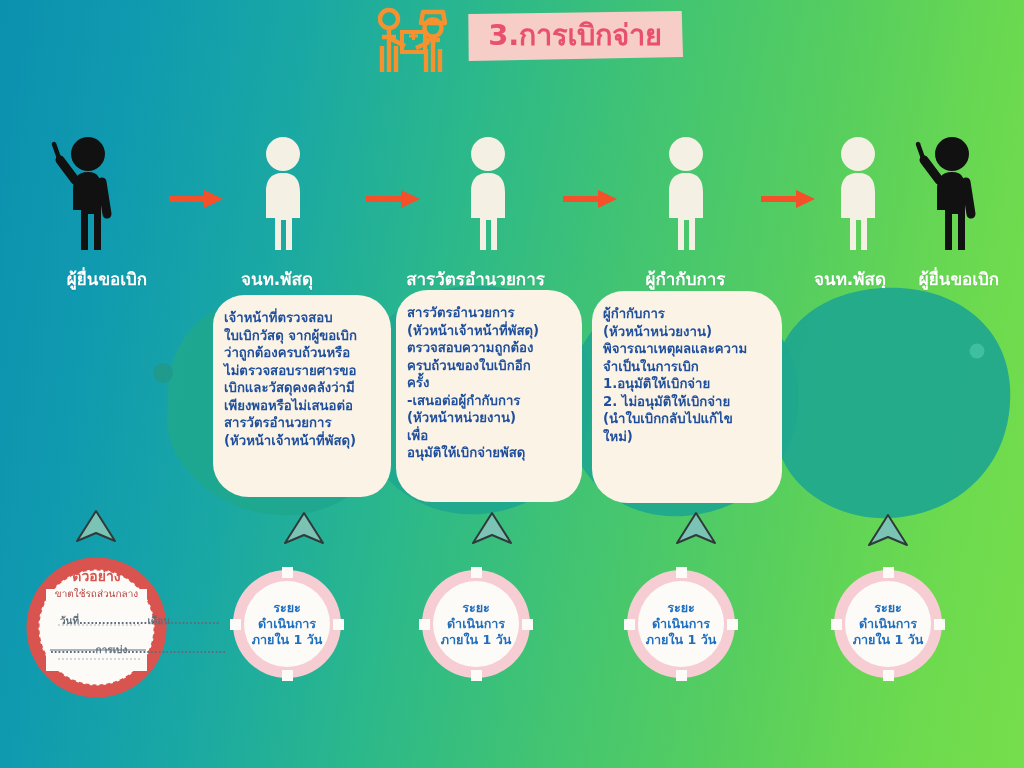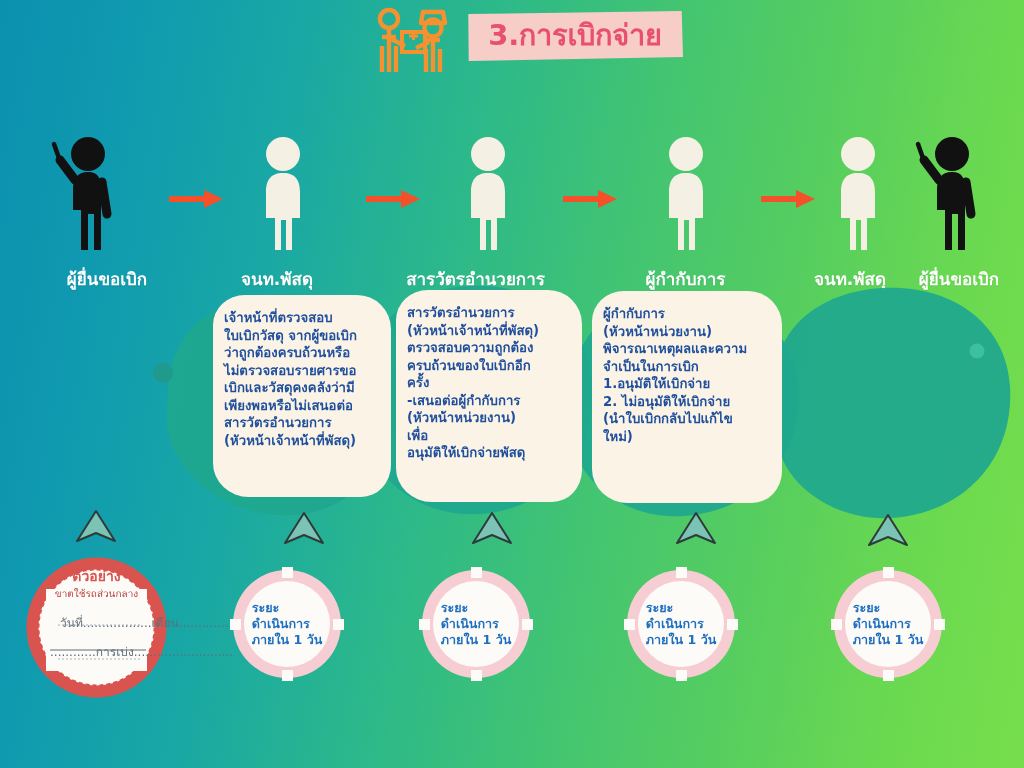--- a/index.html
+++ b/index.html
@@ -141,20 +141,21 @@
     background: #fdfbf7;
     display: flex;
     align-items: center;
     justify-content: center;
   }
   .time-text {
     color: #1f6fc0;
     font-size: 12.6px;
     font-weight: bold;
     line-height: 1.28;
+    text-align: center;
     white-space: pre-line;
   }
   .tc-notch {
     position: absolute;
     width: 11px;
     height: 11px;
     background: #fdfbf7;
   }
 
   
@@ -169,22 +170,23 @@
     position: absolute;
     left: 0;
     top: 0;
     width: 145px;
     height: 145px;
     pointer-events: none;
   }
   .doc-line {
     position: absolute;
     color: #5d6f7d;
-    font-size: 12px;
+    font-size: 10px;
     white-space: nowrap;
+    font-weight: bold;
   }
 </style>
 </head>
 <body>
 
 <div id="infographic">
 
   <div id="header-row">
 
     <svg id="delivery-icon" viewBox="0 0 82 70">

